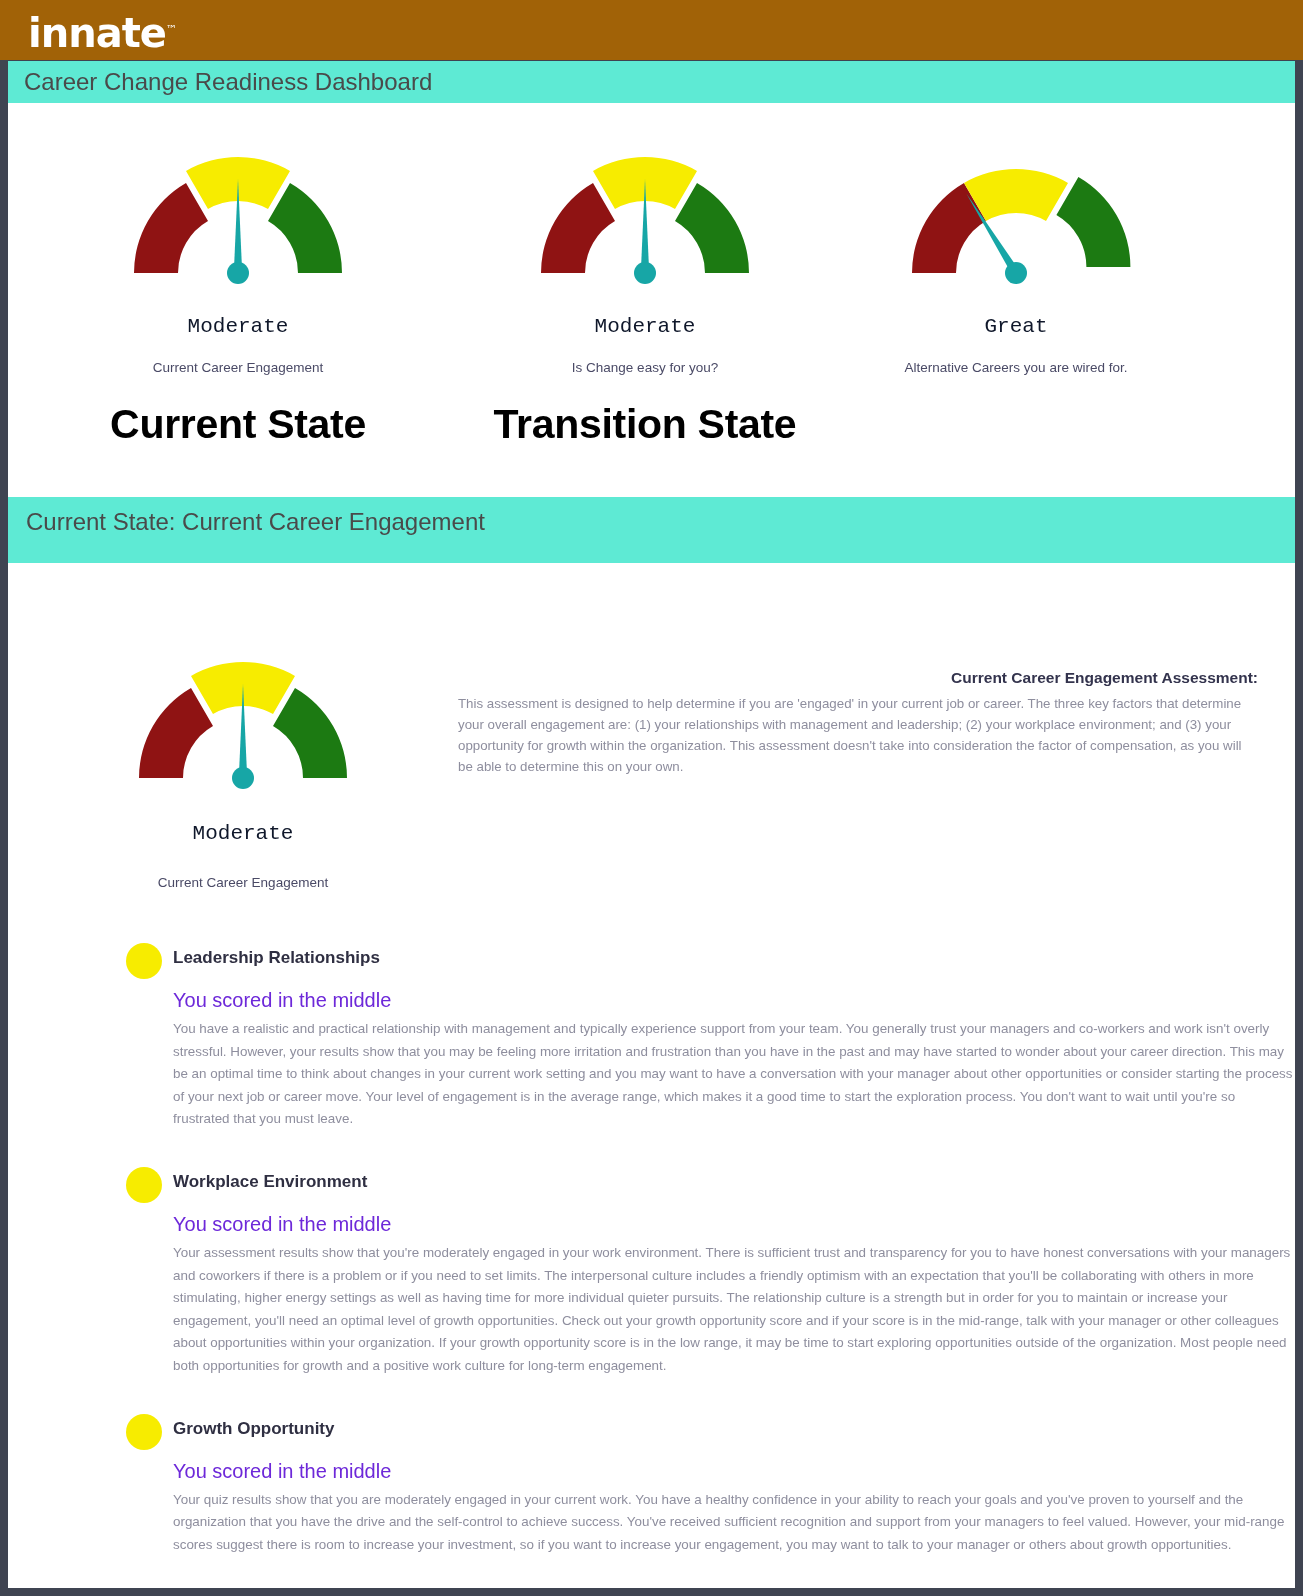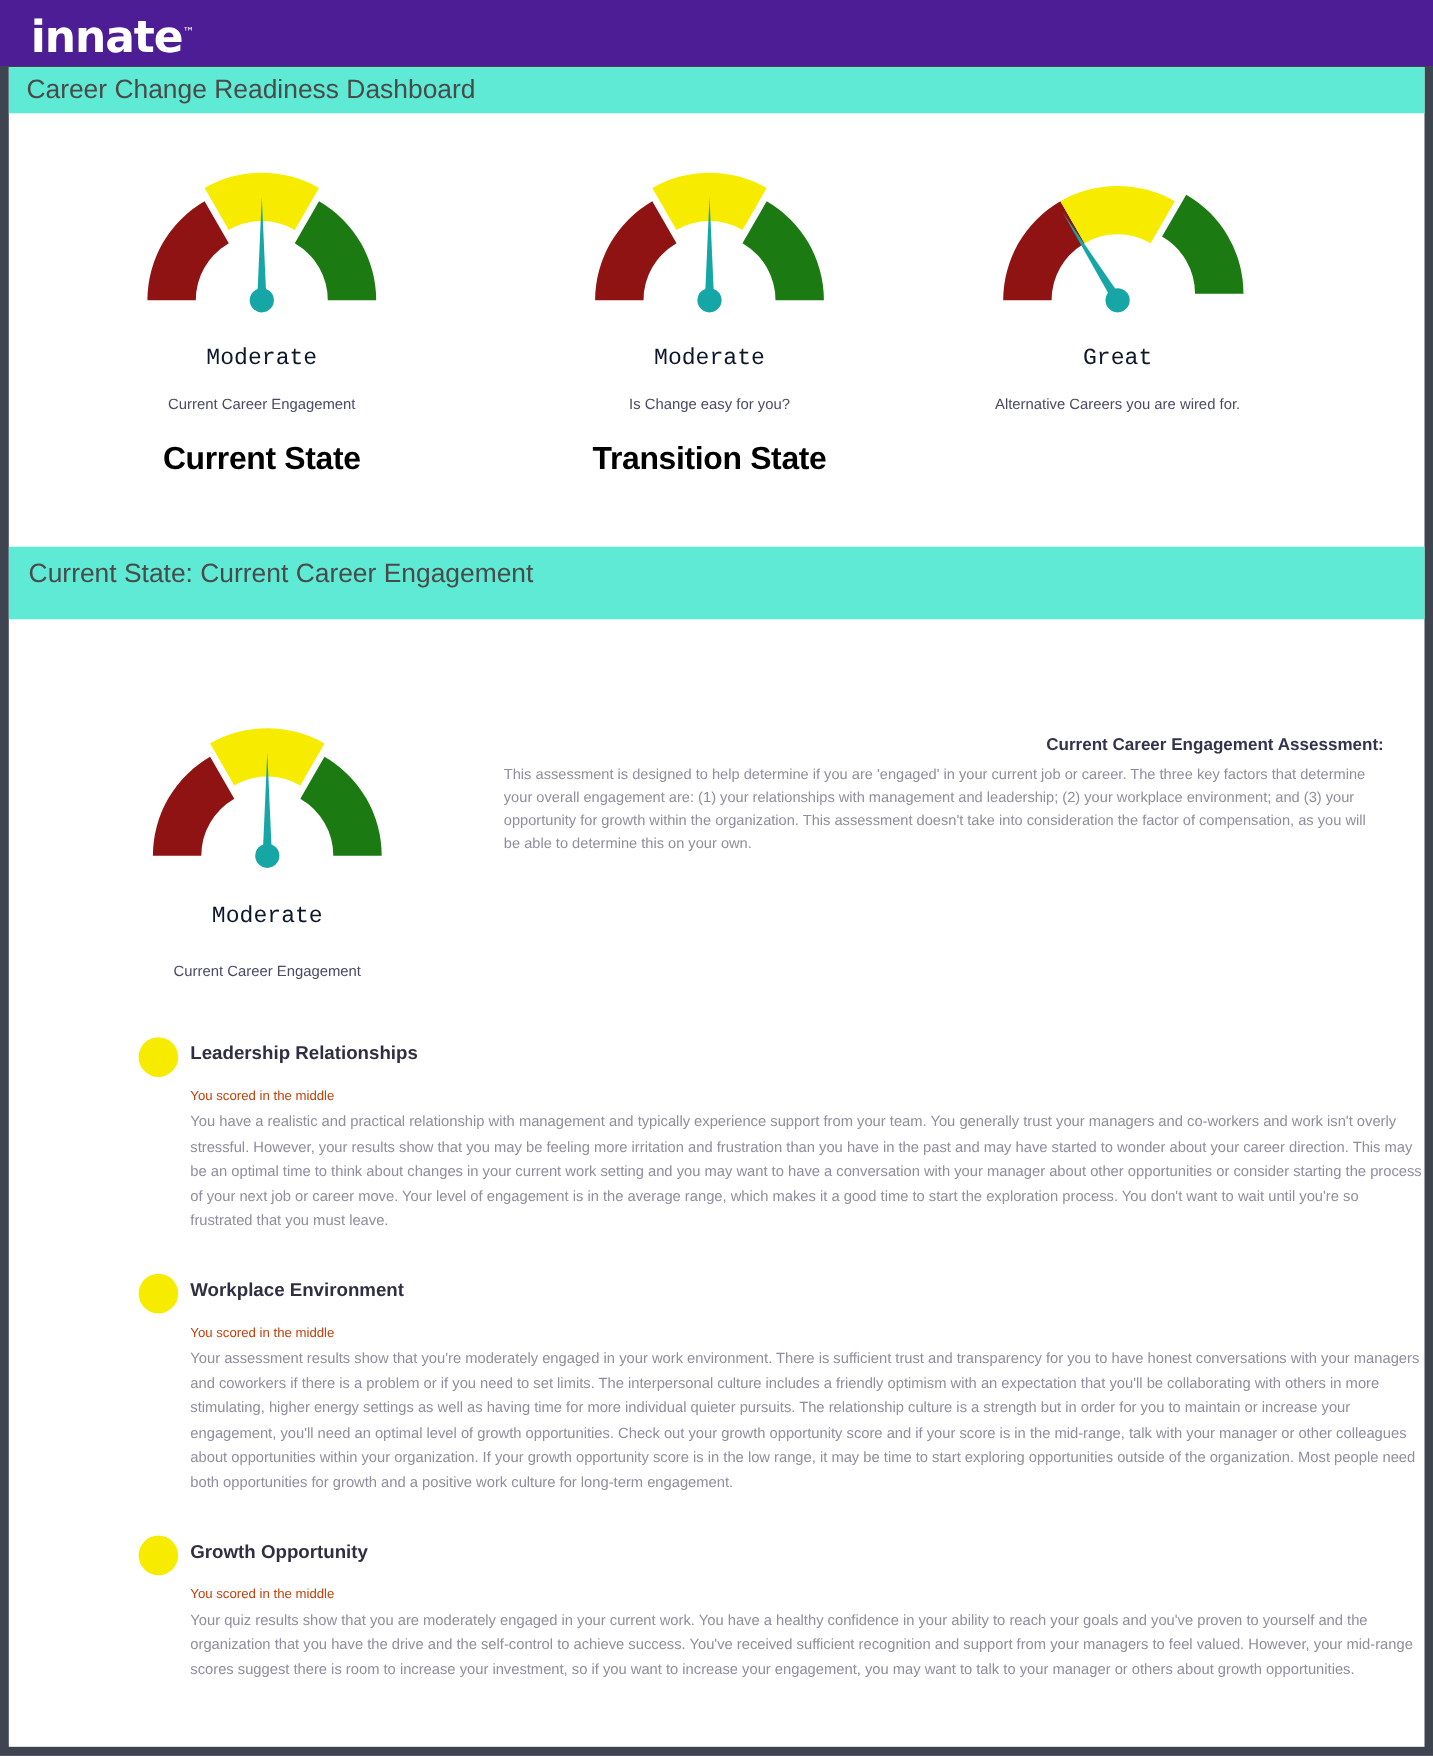--- a/index.html
+++ b/index.html
@@ -1,20 +1,20 @@
 <!DOCTYPE html>
 <html><head>
 <meta charset="utf-8">
 <style>
   html,body{margin:0;padding:0;background:#3f4451;}
   body{font-family:"Liberation Sans",sans-serif;}
   .page{width:1303px;height:1596px;position:relative;background:#3f4451;box-sizing:border-box;overflow:hidden;}
 
   
-  .brandbar{position:absolute;left:0;top:0;width:1303px;height:60px;background:#4c1d95;}
+  .brandbar{position:absolute;left:0;top:0;width:1303px;height:60px;background:#a16207;}
   .logo{position:absolute;left:28px;top:8px;color:#ffffff;font-size:40px;line-height:44px;
         font-family:"DejaVu Sans",sans-serif;font-weight:700;letter-spacing:-1px;}
   .logo .tm{font-size:11px;vertical-align:super;font-weight:400;letter-spacing:0;}
 
   
   .doc{position:absolute;left:8px;top:61px;width:1287px;height:1527px;background:#ffffff;}
 
   .bandhdr{background:#5eead4;width:100%;box-sizing:border-box;}
   .bandhdr .txt{font-size:24px;color:#4a4a4a;font-family:"Liberation Sans",sans-serif;}
 
@@ -23,39 +23,39 @@
 
   
   .gauge-row{position:absolute;left:0;top:50px;width:1287px;height:380px;}
   .gcol{position:absolute;top:0;width:420px;text-align:center;}
   #gcol-0{left:20px;}
   #gcol-1{left:427px;}
   #gcol-2{left:798px;}
   .gsvgwrap{height:210px;display:flex;align-items:flex-start;justify-content:center;}
   .glabel{font-size:21px;color:#0f172a;font-family:Liberation Mono, monospace;margin-top:-6px;}
   .gsub{font-size:13.5px;color:#4a4a66;font-family:"Liberation Sans",sans-serif;margin-top:22px;}
-  .gstate{font-size:29px;font-weight:700;color:#000;font-family:"Liberation Sans",sans-serif;margin-top:26px;letter-spacing:-.3px;}
+  .gstate{font-size:41px;font-weight:700;color:#000;font-family:"Liberation Sans",sans-serif;margin-top:26px;letter-spacing:-.3px;}
 
   
   .mid{position:absolute;left:0;top:500px;width:1287px;}
   .mid-gauge{position:absolute;left:35px;top:55px;width:400px;text-align:center;}
   .mid-gauge .glabel{font-size:21px;margin-top:-4px;}
   .mid-gauge .gsub{font-size:13.5px;margin-top:30px;}
 
   .assess{position:absolute;left:450px;top:108px;width:800px;}
   .assess h3{margin:0 0 6px 0;font-size:15.5px;color:#33334d;font-weight:700;font-family:"Liberation Sans",sans-serif;text-align:right;}
   .assess p{margin:0;font-size:13.3px;line-height:21px;color:#8e8e9e;font-family:"Liberation Sans",sans-serif;}
 
   
   .factors{position:absolute;left:0;top:880px;width:1287px;}
   .factor{position:relative;margin-bottom:34px;padding-left:118px;}
   .fdot{position:absolute;left:118px;top:2px;width:36px;height:36px;border-radius:50%;}
   .ftitle{position:relative;margin:0 0 0 47px;font-size:17px;font-weight:700;color:#2f2f42;
           font-family:"Liberation Sans",sans-serif;line-height:34px;}
-  .fscore{margin:14px 0 6px 47px;font-size:12px;color:#c2410c;font-family:"Liberation Sans",sans-serif;}
+  .fscore{margin:14px 0 6px 47px;font-size:20px;color:#6d28d9;font-family:"Liberation Sans",sans-serif;}
   .fbody{margin:0 0 0 47px;font-size:13.4px;line-height:22.6px;color:#8e8e9e;
          font-family:"Liberation Sans",sans-serif;}
 </style>
 </head>
 <body>
 
 <div class="page">
 
   <div class="brandbar">
     <div class="logo"><span>innate</span><span class="tm">™</span></div>

